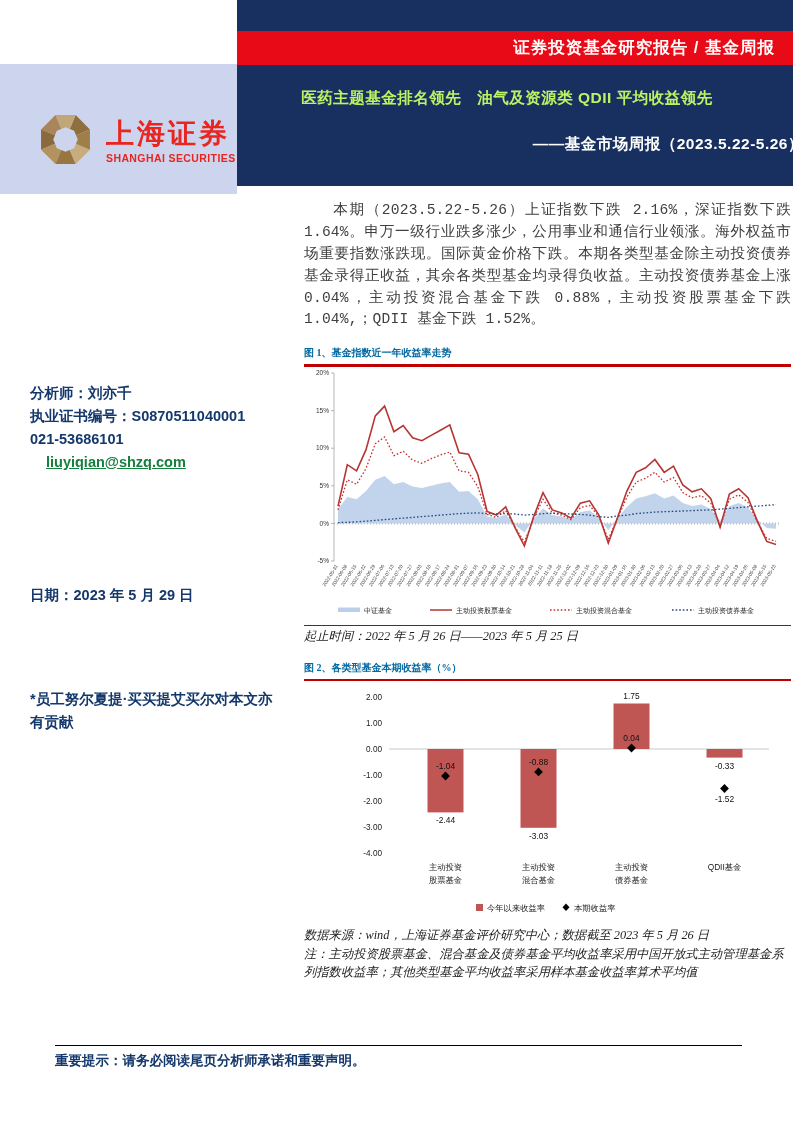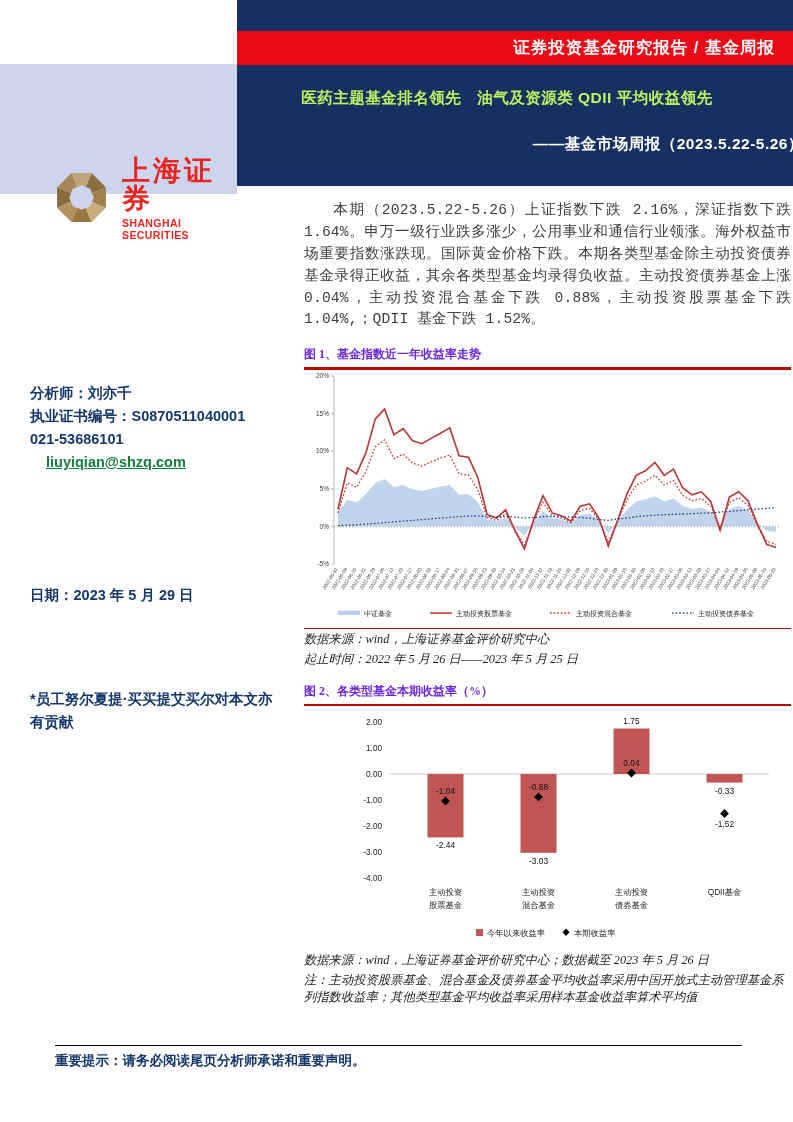--- a/index.html
+++ b/index.html
@@ -10,39 +10,39 @@
   .band-navy{position:absolute;left:237px;top:0;width:629px;height:186px;background:#17305f;}
   .band-red{position:absolute;left:0;top:31px;width:556px;height:34px;background:#e80a17;
             color:#fff;font-weight:bold;font-size:16.5px;letter-spacing:1px;
             display:flex;align-items:center;justify-content:flex-end;
             padding-right:18px;box-sizing:border-box;}
   .head-line1{position:absolute;top:88px;left:10px;width:520px;text-align:center;
               color:#bef264;font-weight:bold;font-size:15.5px;letter-spacing:0.5px;}
   .head-line2{position:absolute;top:122px;right:62px;color:#fff;font-weight:bold;
               font-size:15.5px;letter-spacing:0.5px;margin-top:12px;}
   .brand-box{position:absolute;left:0;top:64px;width:237px;height:130px;background:#cdd5ee;}
-  .brand-row{position:absolute;left:54px;top:48px;display:flex;align-items:center;margin-top:45px;}
+  .brand-row{position:absolute;left:38px;top:48px;display:flex;align-items:center;}
   .brand-text{margin-left:13px;color:#e8251f;}
   .brand-cn{font-size:28px;font-weight:bold;letter-spacing:3px;line-height:1;}
   .brand-en{font-size:10.5px;font-weight:bold;letter-spacing:0.4px;margin-top:4px;}
 
   
   .sidebar{position:absolute;left:30px;top:382px;width:272px;color:#14386c;
            font-weight:bold;font-size:14.5px;line-height:1.58;}
   .sidebar a{color:#15803d;margin-left:16px;}
   .email{text-decoration:underline;}
   .side-date{position:absolute;left:30px;top:586px;color:#14386c;font-weight:bold;font-size:14.5px;text-align:center;}
   .side-contrib{position:absolute;left:30px;top:688px;width:256px;color:#14386c;
                 font-weight:bold;font-size:14.5px;line-height:1.6;}
 
   
   .main{position:absolute;left:304px;top:200px;width:487px;}
   .summary{font-size:14.6px;line-height:1.5;color:#404040;text-align:justify;text-indent:2em;
            font-family:Liberation Mono, monospace;letter-spacing:0.2px;}
-  .fig-title{font-size:12px;font-weight:bold;color:#6d28d9;margin-top:15px;
+  .fig-title{font-size:10px;font-weight:bold;color:#0369a1;margin-top:15px;
              font-family:"Liberation Serif",serif;}
   .red-rule{height:2.5px;background:#c00000;margin-top:4px;}
   .red-rule.thin{height:1.6px;margin-top:2px;}
   .chart-mount{width:487px;}
   .fig-note{font-style:italic;font-size:12.3px;color:#1c1c1c;line-height:1.4;
             font-family:"Liberation Serif",serif;margin-top:2px;}
 
   
   .footer-rule{position:absolute;left:55px;top:1045px;width:687px;height:1.3px;background:#000;}
   .footer-text{position:absolute;left:55px;top:1052px;color:#14386c;font-weight:bold;font-size:13.5px;}
@@ -164,21 +164,20 @@
         <rect x="34" y="240.5" width="22" height="4.5" fill="#b7cbe9" fill-opacity="0.95"></rect>
         <text x="60" y="245.8" font-size="7" fill="#222">中证基金</text>
         <line x1="126" y1="243" x2="148" y2="243" stroke="#b63532" stroke-width="1.5"></line>
         <text x="152" y="245.8" font-size="7" fill="#222">主动投资股票基金</text>
         <line x1="246" y1="243" x2="268" y2="243" stroke="#c53030" stroke-width="1.5" stroke-dasharray="1.6,2"></line>
         <text x="272" y="245.8" font-size="7" fill="#222">主动投资混合基金</text>
         <line x1="368" y1="243" x2="390" y2="243" stroke="#1f4a7e" stroke-width="1.5" stroke-dasharray="1.6,2"></line>
         <text x="394" y="245.8" font-size="7" fill="#222">主动投资债券基金</text>
       </svg></div>
   <div class="red-rule thin"></div>
-  <div class="fig-note">数据来源：wind，上海证券基金评价研究中心</div>
   <div class="fig-note">起止时间：2022 年 5 月 26 日——2023 年 5 月 25 日</div>
 
   <div class="fig-title">图 2、各类型基金本期收益率（%）</div>
   <div class="red-rule"></div>
   <div id="fig2-chart" class="chart-mount"><svg width="487" height="240" viewBox="0 0 487 240" font-family="Liberation Sans,sans-serif">
         <text x="78" y="18.8" font-size="8.2" text-anchor="end" fill="#222">2.00</text>
         <text x="78" y="44.8" font-size="8.2" text-anchor="end" fill="#222">1.00</text>
         <text x="78" y="70.8" font-size="8.2" text-anchor="end" fill="#222">0.00</text>
         <text x="78" y="96.8" font-size="8.2" text-anchor="end" fill="#222">-1.00</text>
         <text x="78" y="122.8" font-size="8.2" text-anchor="end" fill="#222">-2.00</text>

